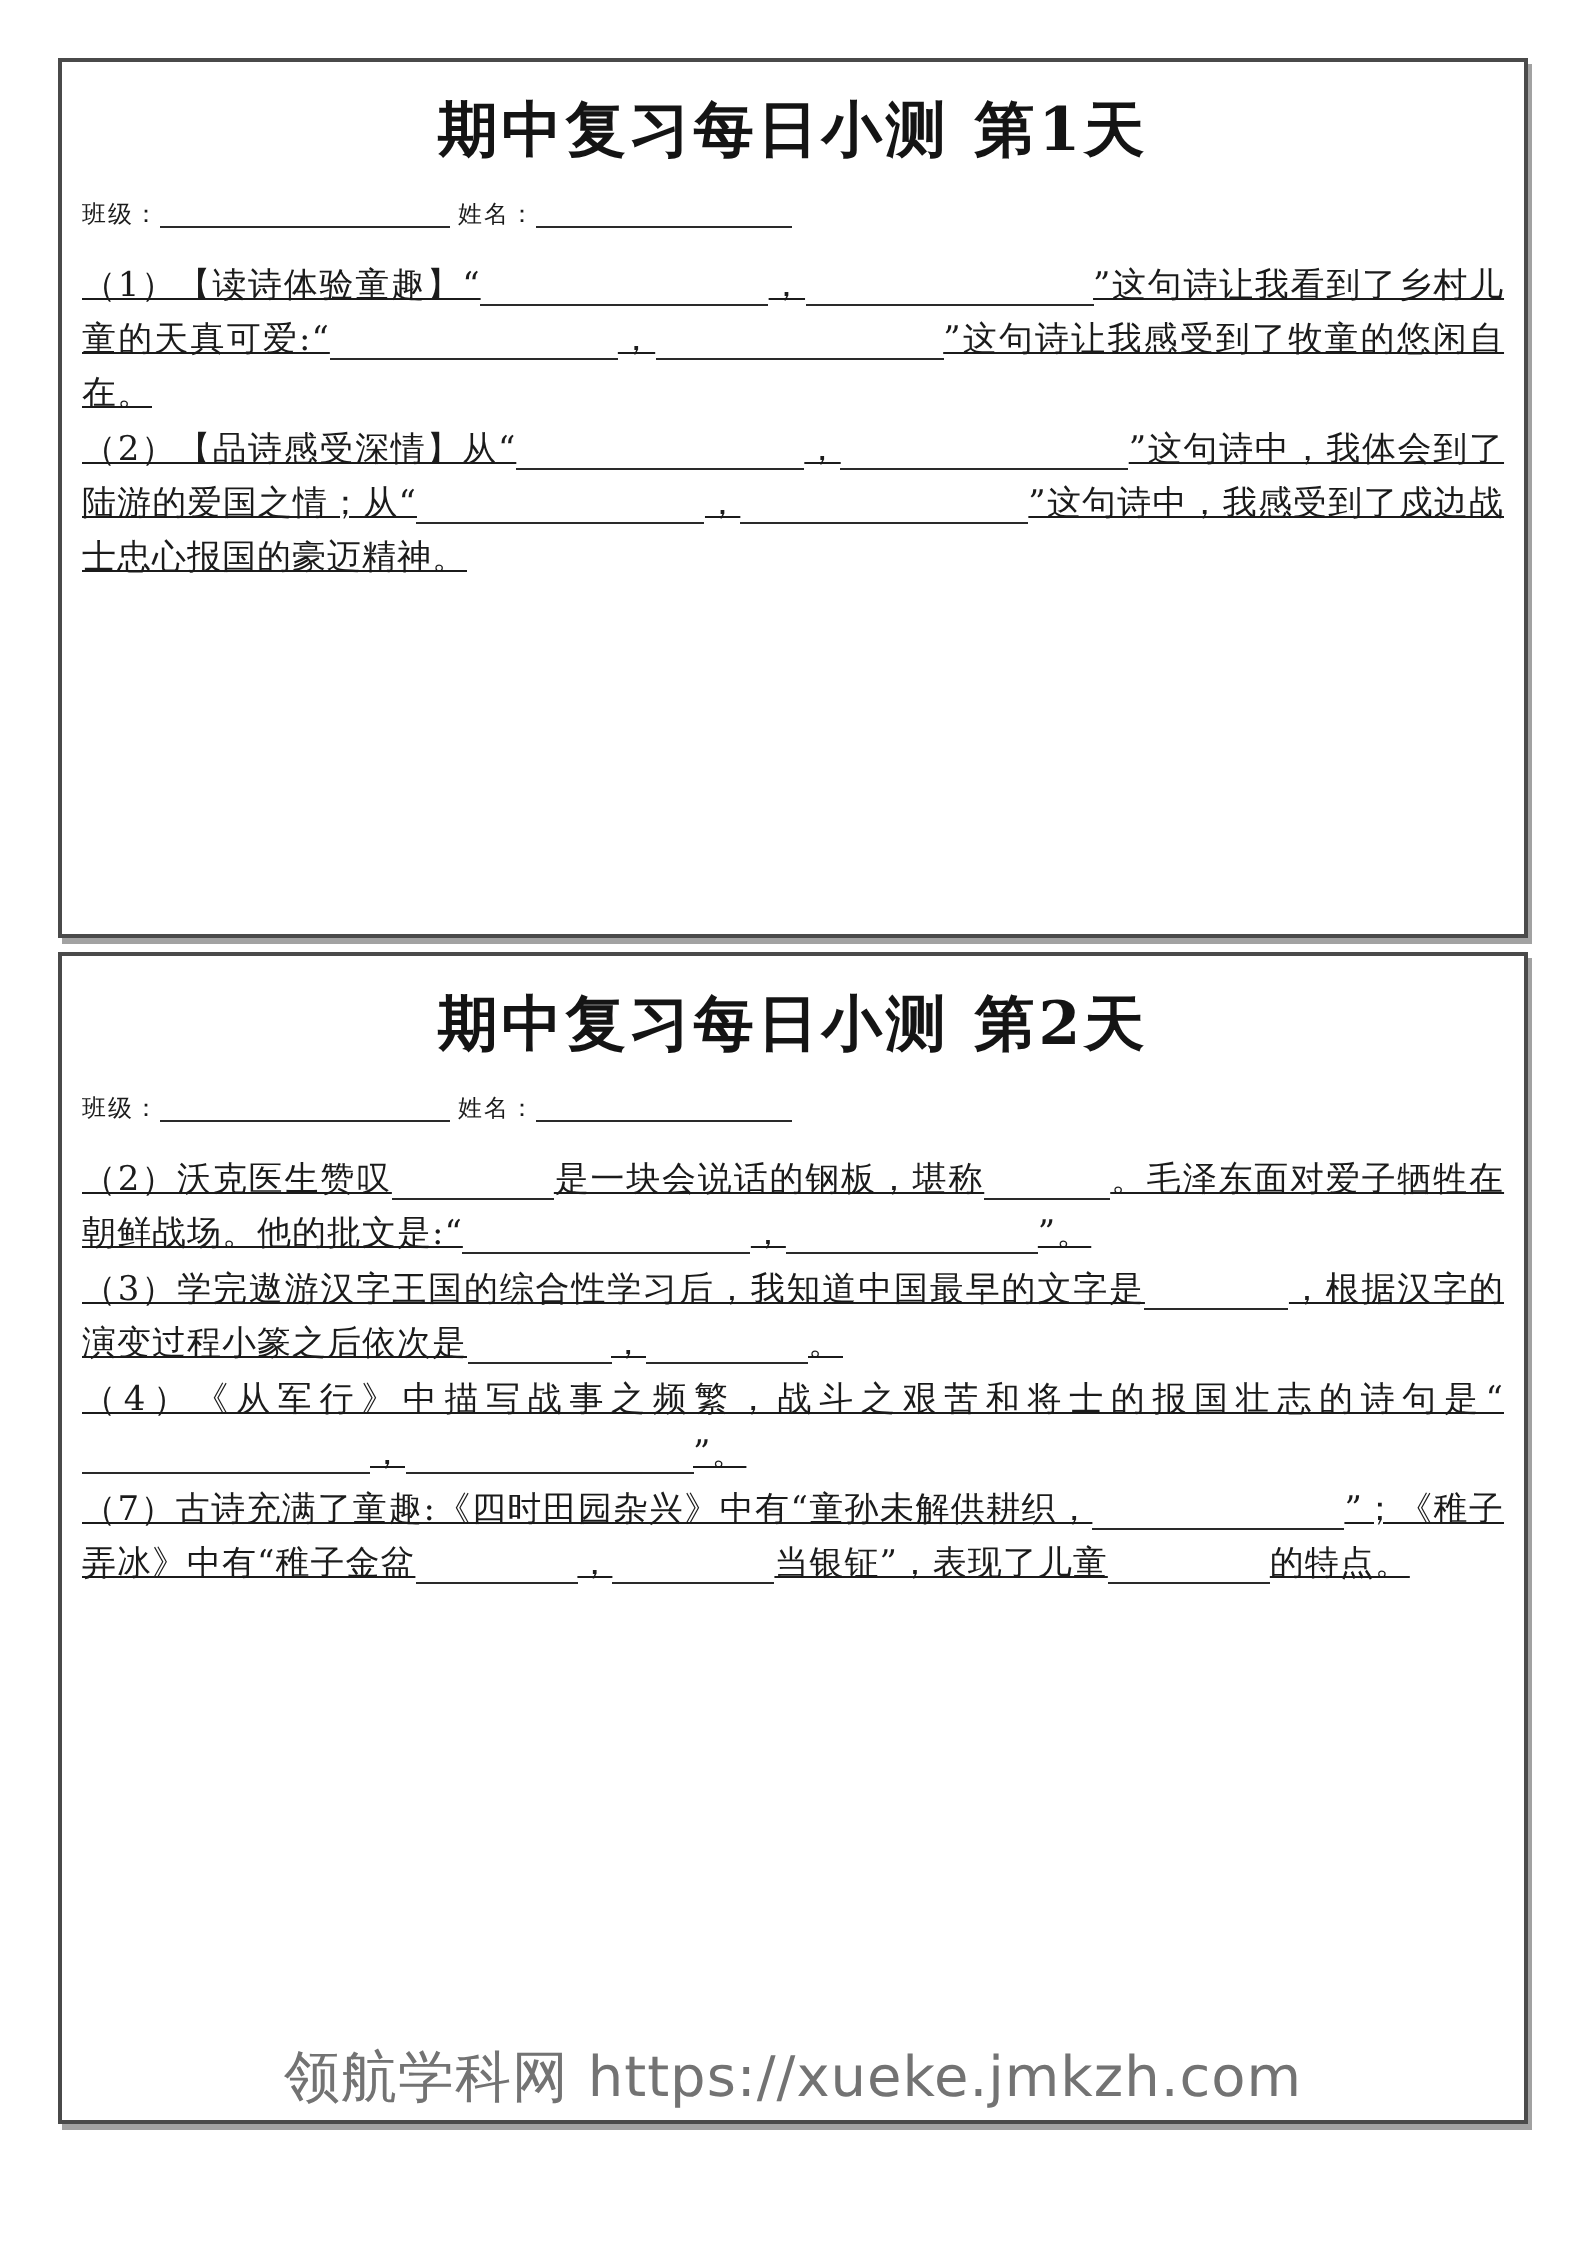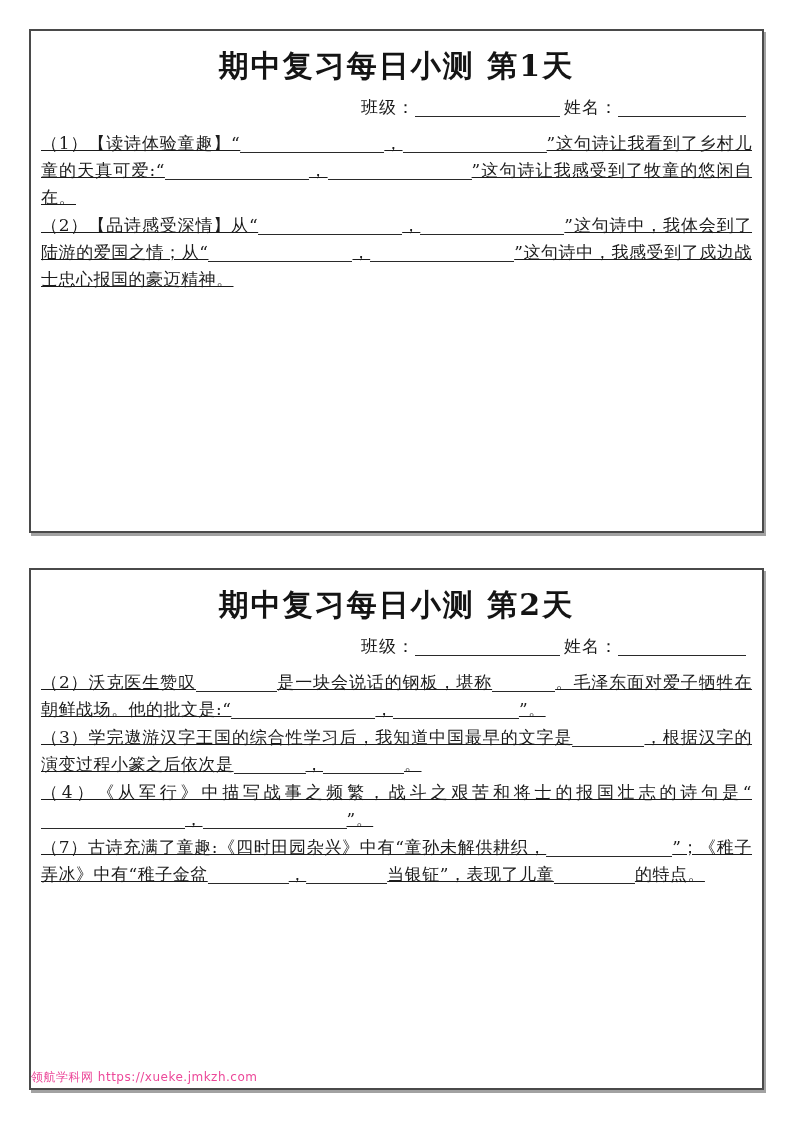--- a/index.html
+++ b/index.html
@@ -21,41 +21,41 @@
     width: 735px;
     margin-left: 29px;
     border: 2px solid #4a4a4a;
     box-shadow: 2px 3px 0 #a2a2a2;
     background: #ffffff;
     padding: 0 10px;
     overflow: hidden;
   }
   .sheet.day1 {
     margin-top: 29px;
-    height: 504px;
+    height: 440px;
   }
   .sheet.day2 {
-    margin-top: 35px;
-    height: 522px;
+    margin-top: 7px;
+    height: 586px;
     position: relative;
   }
   .quiz-title {
     margin: 14px 0 0 0;
     text-align: center;
     font-size: 30px;
     font-weight: 600;
     letter-spacing: 2px;
     color: #141414;
     line-height: 42px;
   }
   .meta-row {
     margin-top: 6px;
-    text-align: right;
+    text-align: left;
     padding-right: 6px;
-    font-size: 17px;
+    font-size: 12px;
     line-height: 28px;
     white-space: nowrap;
   }
   .meta-label {
     letter-spacing: 1px;
   }
   .blank-line {
     display: inline-block;
     border-bottom: 1.5px solid #2a2a2a;
     height: 1em;
@@ -78,25 +78,25 @@
     display: inline-block;
     border-bottom: 1.5px solid #2a2a2a;
     height: 1em;
     vertical-align: text-bottom;
   }
   .watermark {
     position: absolute;
     left: 0;
     right: 0;
     bottom: 2px;
-    text-align: left;
+    text-align: center;
     font-family: "DejaVu Sans", "Liberation Sans", sans-serif;
-    font-size: 12px;
+    font-size: 28px;
     font-weight: 400;
-    color: #ec4899;
+    color: #737373;
     letter-spacing: 0.5px;
   }
 </style>
 </head>
 <body>
 
 <div class="page">
 
   <div class="sheet day1">
     <h1 class="quiz-title">期中复习每日小测 第1天</h1>

